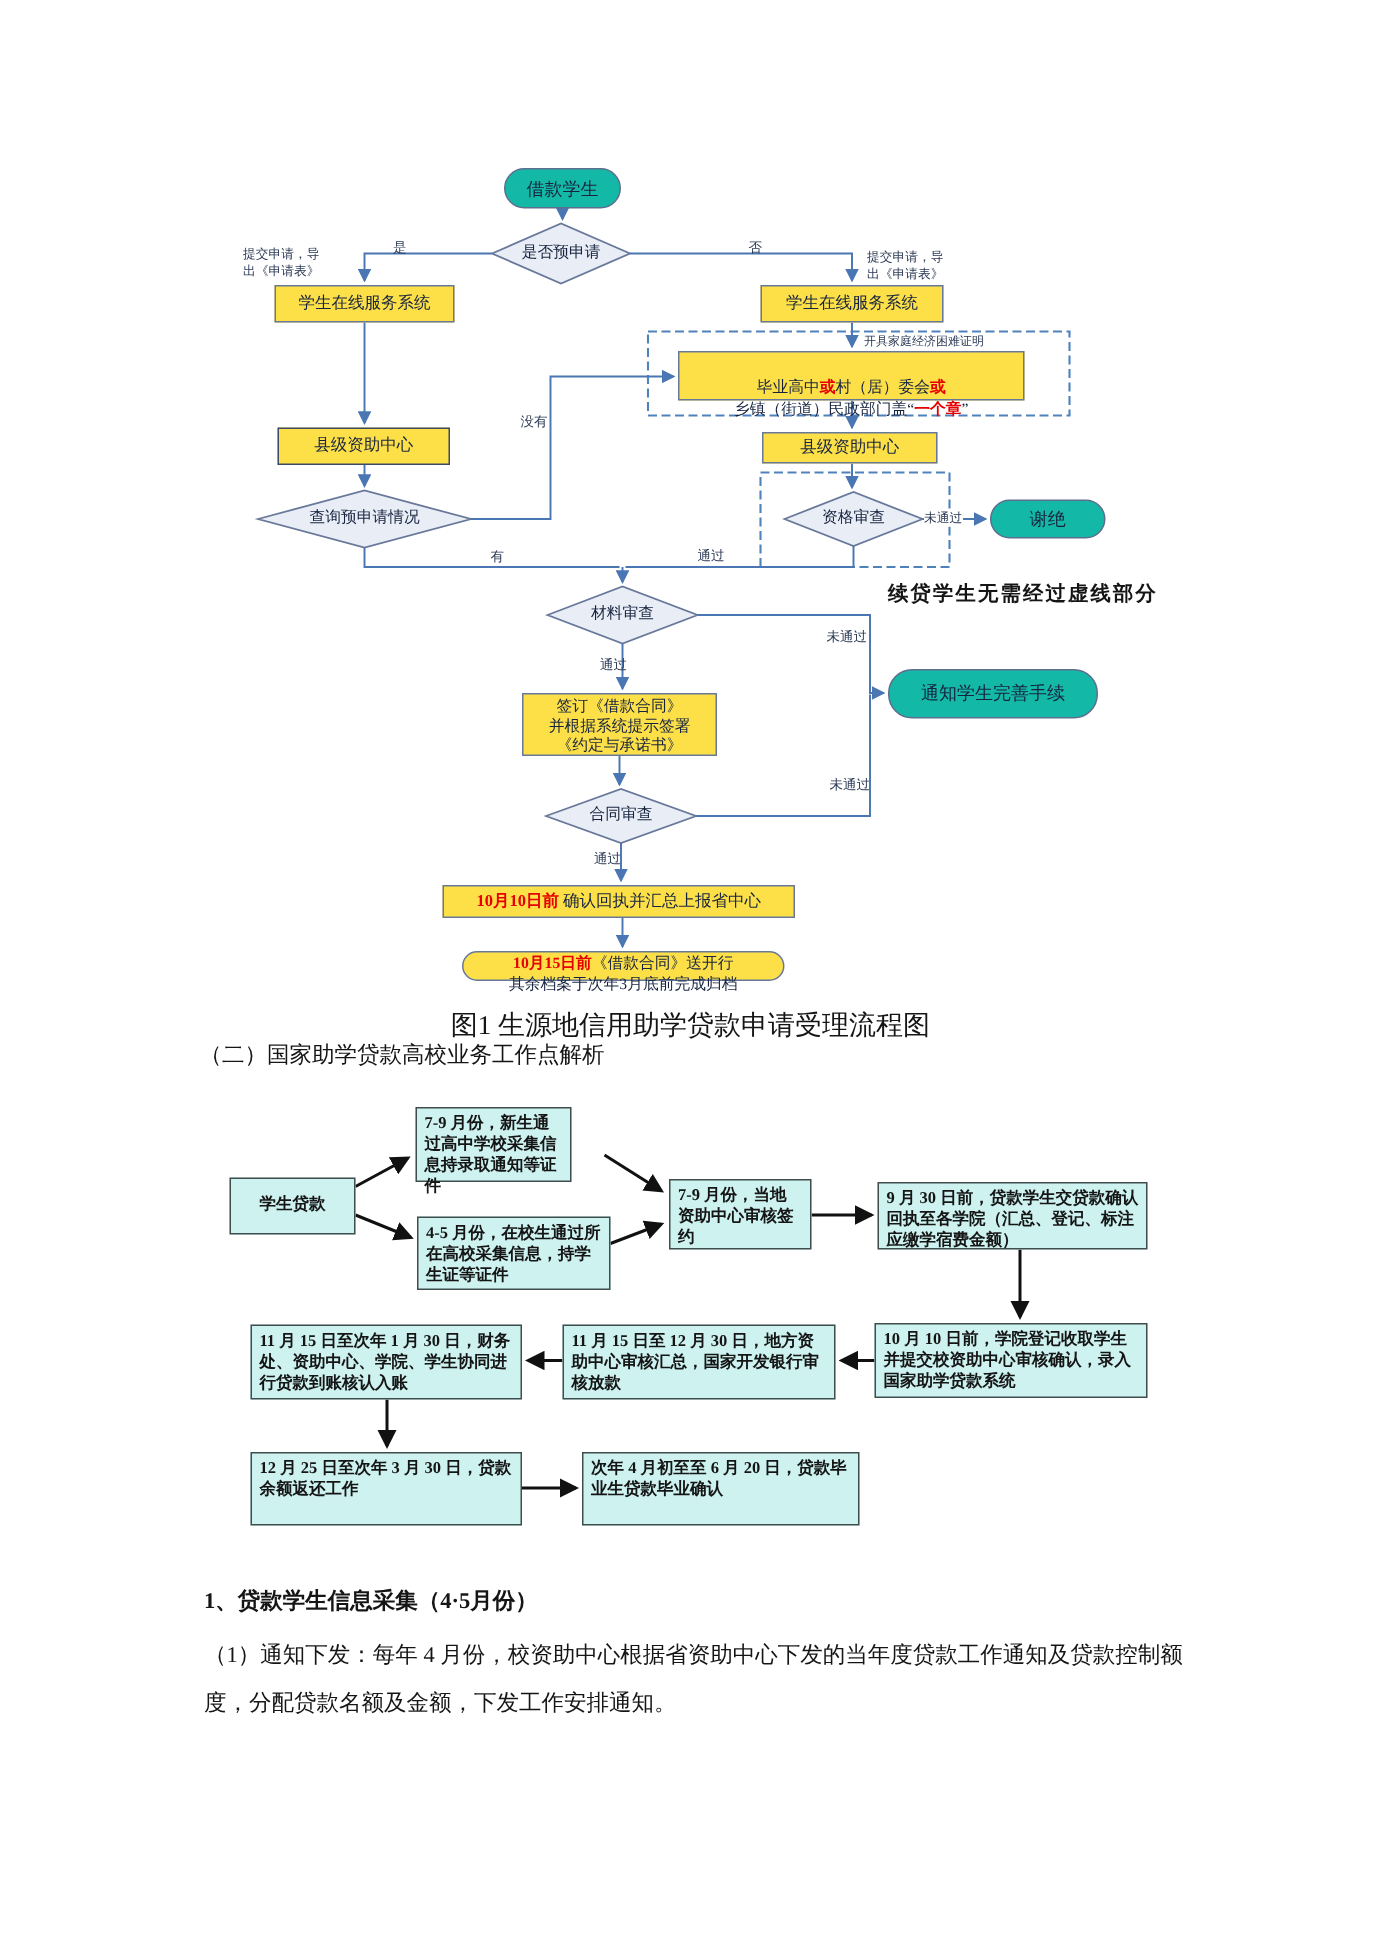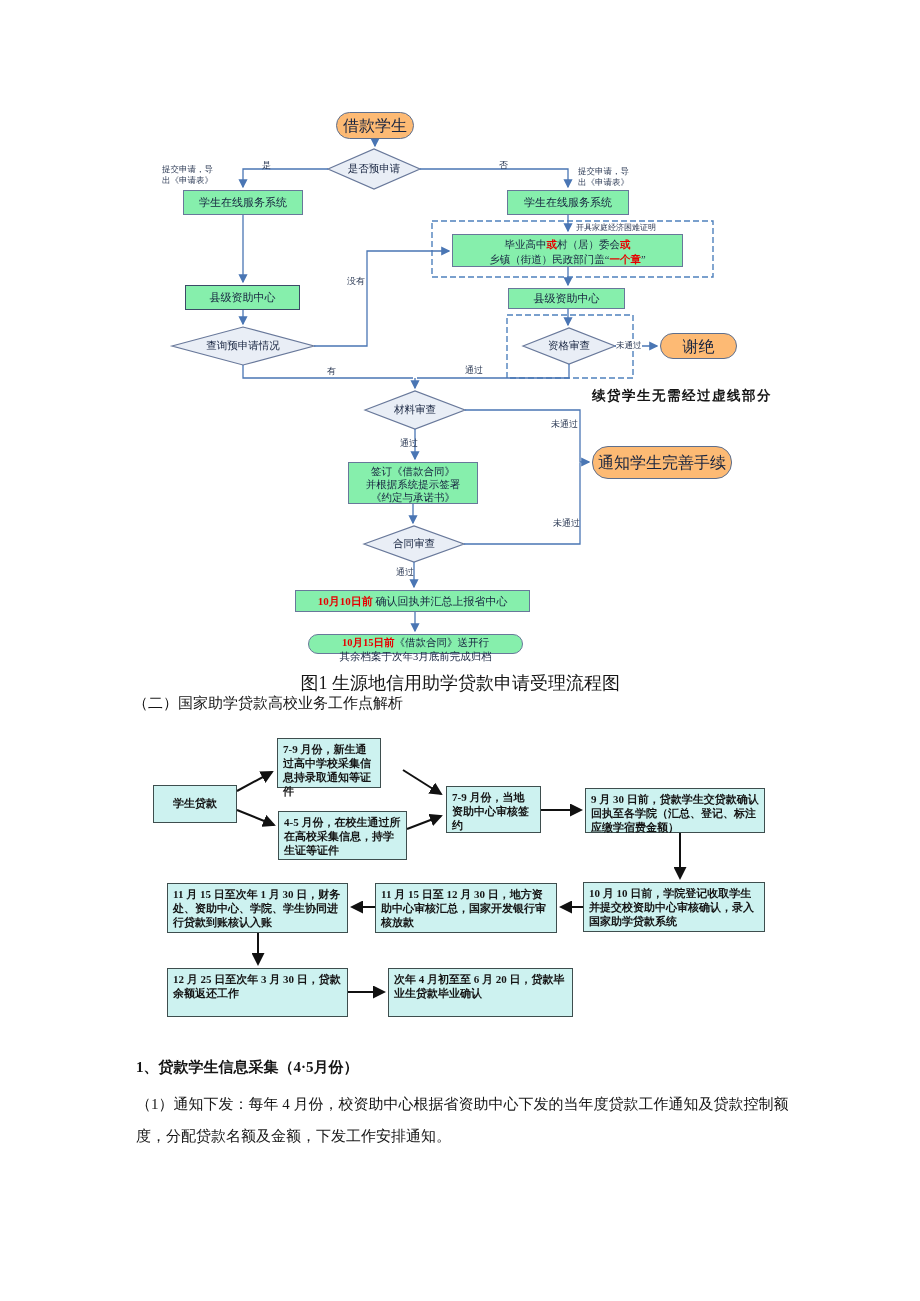--- a/index.html
+++ b/index.html
@@ -1,23 +1,23 @@
 <!DOCTYPE html>
 <html><head>
 <meta charset="utf-8">
 <style>
   html,body{margin:0;padding:0;background:#ffffff;}
   #page{position:relative;width:920px;height:1301px;background:#ffffff;overflow:hidden;
         font-family:"Liberation Serif","DejaVu Serif",serif;}
   #wires{position:absolute;left:0;top:0;width:920px;height:1301px;pointer-events:none;}
   
-  .f1box{position:absolute;background:#86efac;border:1px solid #68789a;color:#16233f;
+  .f1box{position:absolute;background:#fde047;border:1px solid #68789a;color:#16233f;
          text-align:center;box-sizing:border-box;font-size:11px;}
-  .f1oval{position:absolute;background:#fdba74;border:1.3px solid #5d6f8e;color:#16233f;
-          text-align:center;box-sizing:border-box;font-size:16px;}
+  .f1oval{position:absolute;background:#14b8a6;border:1.3px solid #5d6f8e;color:#16233f;
+          text-align:center;box-sizing:border-box;font-size:12px;}
   .dlabel{position:absolute;color:#16233f;text-align:center;font-size:10.5px;line-height:16px;}
   .albl{position:absolute;color:#2c3a55;font-size:8.5px;line-height:10.5px;white-space:nowrap;}
   .red{color:#e60000;font-weight:bold;}
   
   .f2box{position:absolute;background:#cdf2f0;border:1.4px solid #3e4e4e;color:#151515;
          box-sizing:border-box;font-size:11px;font-weight:bold;line-height:14px;
          padding:3px 5px;text-align:left;}
   .doc{position:absolute;color:#151515;}
 </style>
 </head>
@@ -82,21 +82,21 @@
     </g>
   </svg>
 
   <div class="f1oval" style="left:336px;top:112px;width:78px;height:27px;line-height:26px;border-radius:14px;">借款学生</div>
 
   <div class="dlabel" style="left:328px;top:161px;width:92px;">是否预申请</div>
 
   <div class="f1box" style="left:183px;top:190px;width:120px;height:25px;line-height:23px;">学生在线服务系统</div>
   <div class="f1box" style="left:507px;top:190px;width:122px;height:25px;line-height:23px;">学生在线服务系统</div>
 
-  <div class="f1box" style="left:452px;top:234px;width:231px;height:33px;font-size:10.5px;line-height:15px;padding-top:2px;">
+  <div class="f1box" style="left:452px;top:234px;width:231px;height:33px;font-size:10.5px;line-height:15px;padding-top:16px;">
     <div><span>毕业高中</span><span class="red">或</span><span>村（居）委会</span><span class="red">或</span></div>
     <div><span>乡镇（街道）民政部门盖“</span><span class="red">一个章</span><span>”</span></div>
   </div>
 
   <div class="f1box" style="left:185px;top:285px;width:115px;height:25px;line-height:22px;border:1.8px solid #3c4a66;">县级资助中心</div>
   <div class="f1box" style="left:508px;top:288px;width:117px;height:21px;line-height:19px;">县级资助中心</div>
 
   <div class="dlabel" style="left:180px;top:338px;width:126px;">查询预申请情况</div>
   <div class="dlabel" style="left:523px;top:338px;width:92px;">资格审查</div>
 

